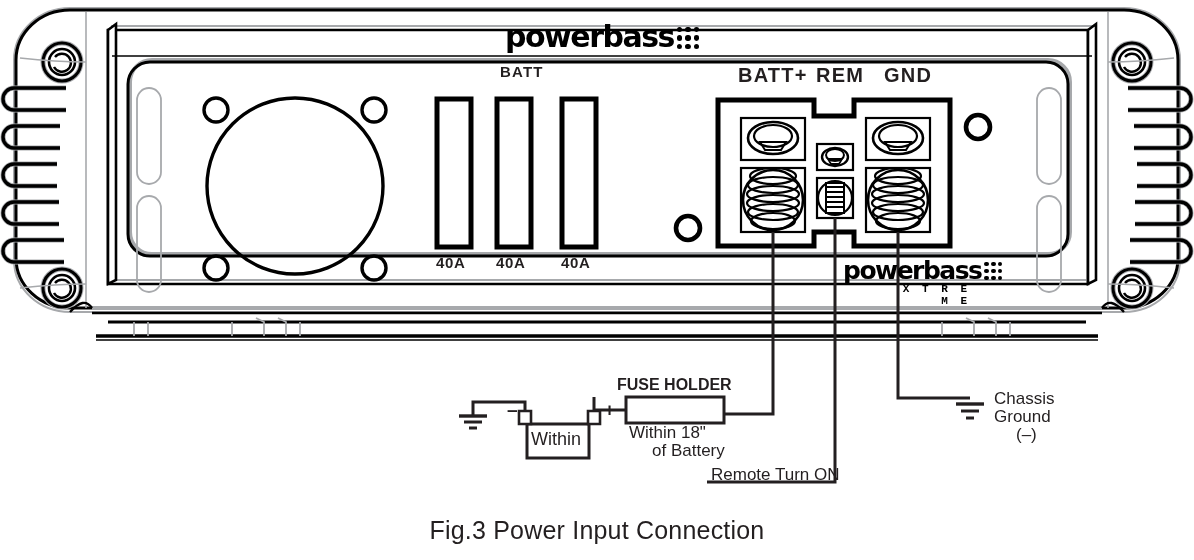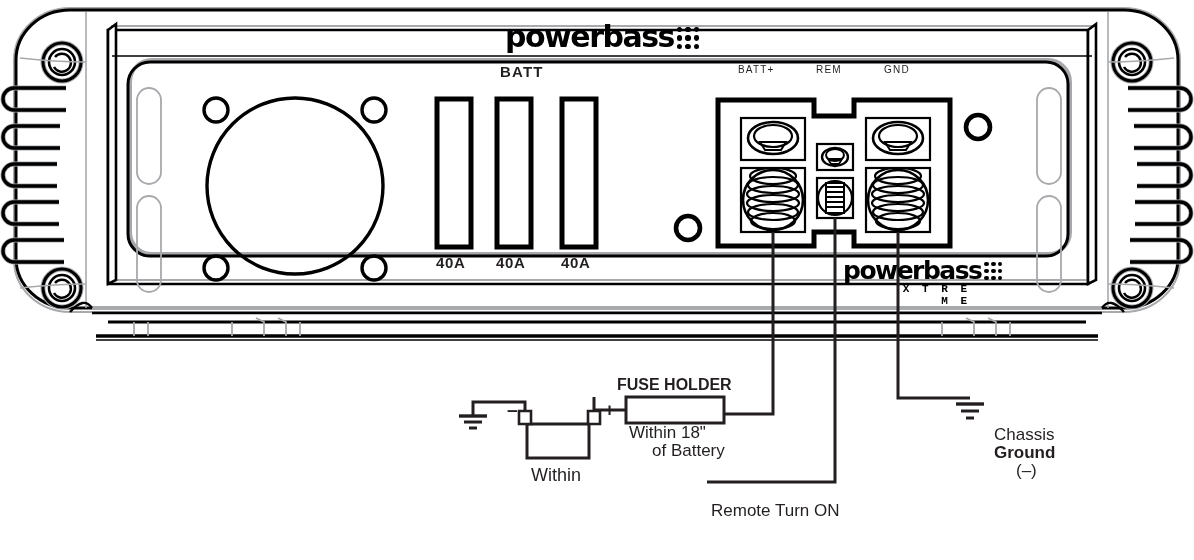--- a/index.html
+++ b/index.html
@@ -27,22 +27,22 @@
     width: 1194px;
     height: 560px;
   }
   .lbl {
     position: absolute;
     white-space: pre;
     line-height: 1.08;
     color: #231f20;
   }
   .term-label {
-    font-size: 10px;
-    font-weight: normal;
+    font-size: 20px;
+    font-weight: bold;
     letter-spacing: 1.2px;
   }
   .fuse-heading {
     font-size: 15px;
     font-weight: bold;
     letter-spacing: 1.2px;
   }
   .fuse-rating {
     font-size: 15px;
     font-weight: bold;
@@ -52,21 +52,20 @@
     font-size: 16px;
     font-weight: bold;
   }
   .wire-note {
     font-size: 17px;
     font-weight: normal;
   }
   .plain-label {
     font-size: 17px;
     font-weight: normal;
-    margin-top: 36px;
   }
   .caption {
     position: absolute;
     left: 0;
     top: 516px;
     width: 1194px;
     text-align: center;
     font-size: 25px;
     letter-spacing: 0.2px;
     color: #231f20;
@@ -383,17 +382,18 @@
   <div class="lbl" style="left:507px; top:400px; font-size:19px; font-weight:bold;">–</div>
   <div class="lbl" style="left:604px; top:400px; font-size:19px; font-weight:bold;">+</div>
 
   <div class="lbl wire-label" style="left:617px; top:376px;">FUSE HOLDER</div>
   <div class="lbl wire-note" style="left:629px; top:424px;">Within 18"</div>
   <div class="lbl wire-note" style="left:652px; top:442px;">of Battery</div>
 
   <div class="lbl plain-label" style="left:711px; top:466px;">Remote Turn ON</div>
 
   <div class="lbl plain-label" style="left:994px; top:390px;">Chassis</div>
-  <div class="lbl plain-label" style="left:994px; top:408px;font-weight:bold;">Ground</div>
+  <div class="lbl plain-label" style="left:994px; top:408px;">Ground</div>
   <div class="lbl plain-label" style="left:1016px; top:426px;">(–)</div>
 
+  <div class="caption">Fig.3  Power Input Connection</div>
 
 </div>
 
 </body></html>

